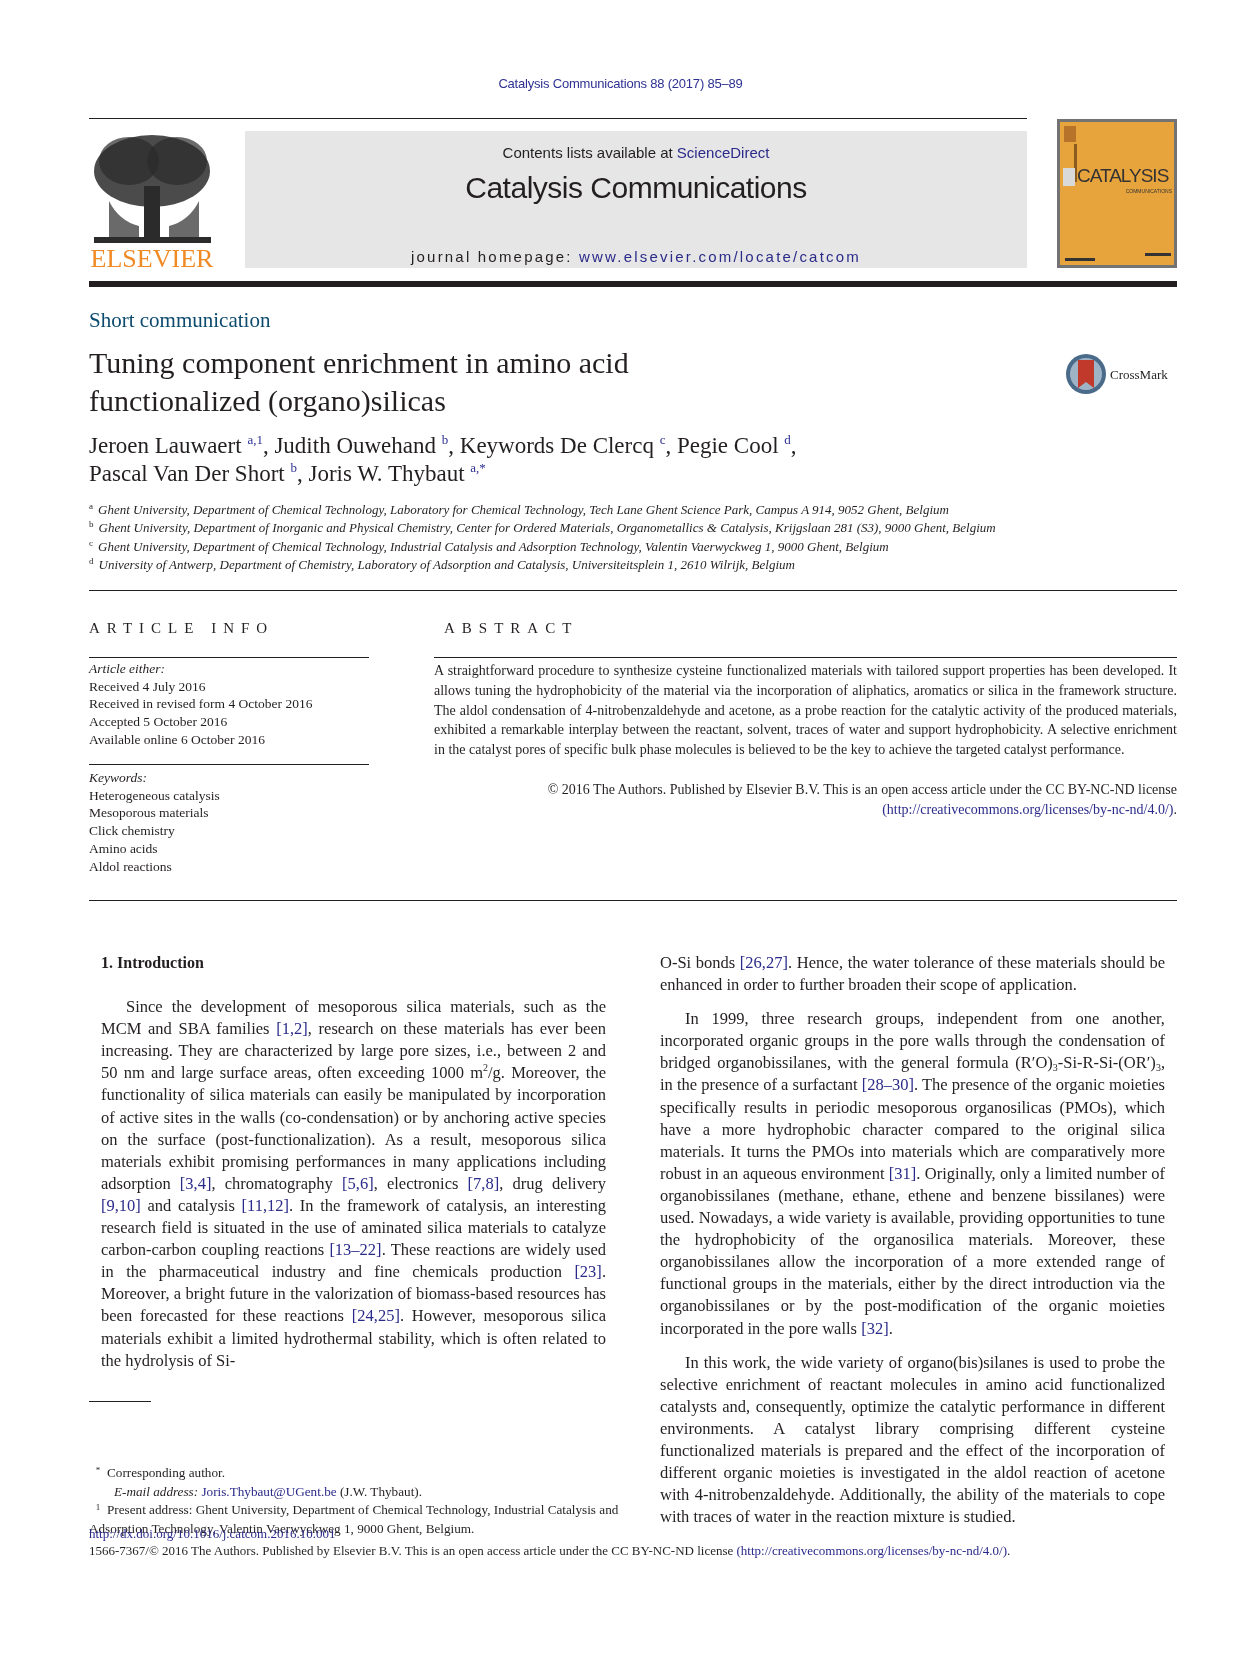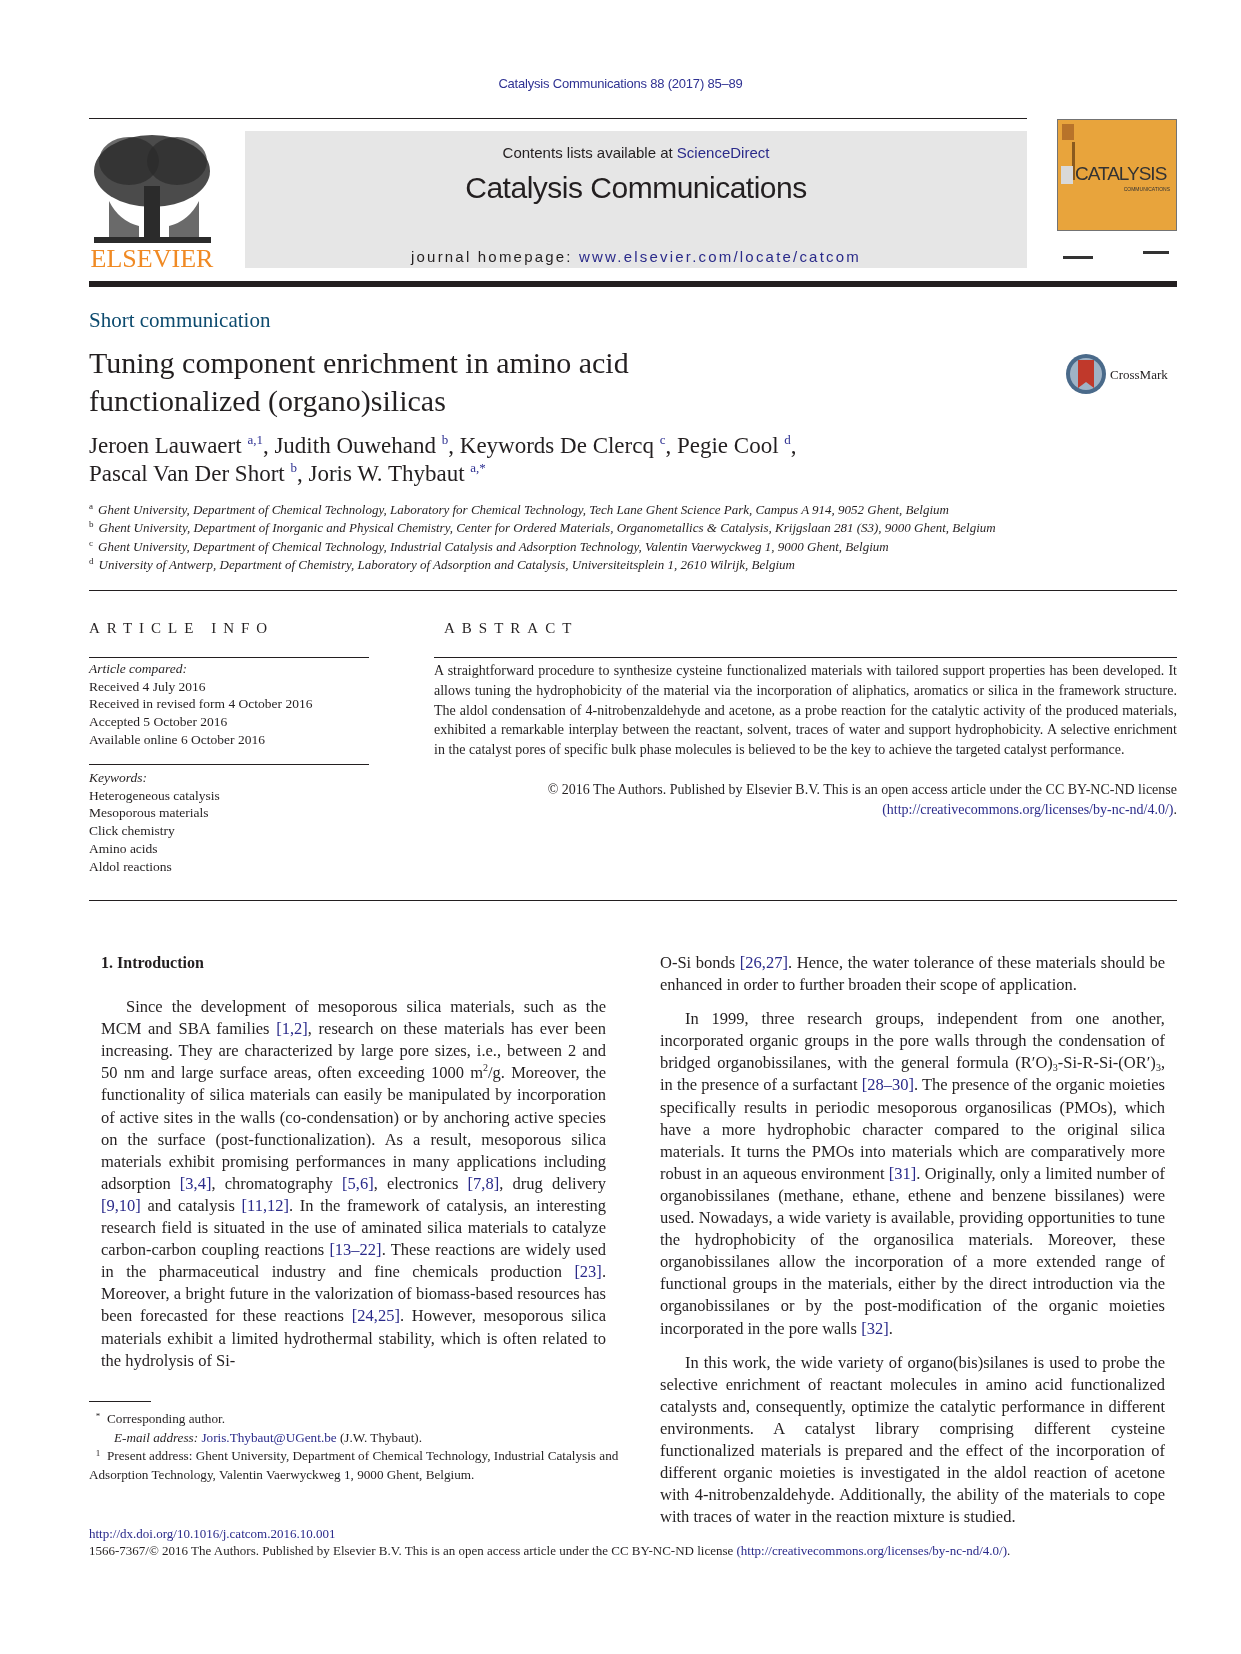--- a/index.html
+++ b/index.html
@@ -8,21 +8,21 @@
   .abs { position: absolute; }
 
   
   .journal-ref { top: 76px; left: 0; width: 1241px; text-align: center; font-family: "Liberation Sans", sans-serif; font-size: 13px; color: #2e3192; letter-spacing: -0.2px; }
   .top-rule { top: 118px; left: 89px; width: 938px; height: 1px; background: #231f20; }
   .elsevier-logo { top: 131px; left: 89px; width: 127px; height: 140px; }
   .gray-box { top: 131px; left: 245px; width: 782px; height: 137px; background: #e6e6e6; }
   .contents-line { top: 131px; left: 245px; width: 782px; text-align: center; font-family: "Liberation Sans", sans-serif; font-size: 15px; color: #231f20; padding-top: 13px; }
   .journal-name { top: 171px; left: 245px; width: 782px; text-align: center; font-family: "Liberation Sans", sans-serif; font-size: 30px; color: #231f20; letter-spacing: -0.5px; }
   .homepage-line { top: 248px; left: 245px; width: 782px; text-align: center; font-family: "Liberation Sans", sans-serif; font-size: 15px; letter-spacing: 2.2px; color: #231f20; }
-  .cover { top: 119px; left: 1057px; width: 120px; height: 112px; background: #e8a43c; border: 1px solid #737373; box-sizing: border-box; }
+  .cover { top: 119px; left: 1057px; width: 120px; height: 149px; background: #e8a43c; border: 3px solid #737373; box-sizing: border-box; }
   .thick-rule { top: 281px; left: 89px; width: 1088px; height: 6px; background: #231f20; }
 
   
   .article-type { top: 308px; left: 89px; font-size: 21px; color: #0c4a6e; }
   .article-title { top: 344px; left: 89px; font-size: 30px; line-height: 38px; color: #231f20; width: 800px; }
   .crossmark { top: 352px; left: 1064px; width: 120px; height: 44px; }
   .authors { top: 432px; left: 89px; font-size: 23px; line-height: 28px; color: #231f20; width: 900px; }
   .authors sup { font-size: 13px; color: #2e3192; vertical-align: 9px; line-height: 0; }
   .affiliations { top: 501px; left: 89px; font-size: 13px; line-height: 18.3px; font-style: italic; color: #231f20; width: 1090px; }
   .affiliations sup { font-style: normal; font-size: 9px; vertical-align: 5px; line-height: 0; margin-right: 5px; }
@@ -48,21 +48,21 @@
   .col-left { top: 940px; left: 89px; }
   .col-right { top: 940px; left: 648px; }
   .col p { margin: 12px; }
   .indent { text-indent: 25px; }
   .heading { font-weight: bold; font-size: 16px; margin-bottom: 22px !important; }
   .col sup { font-size: 10px; vertical-align: 7px; line-height: 0; }
   .col sub { font-size: 10px; vertical-align: -3px; line-height: 0; }
 
   
   .fn-rule { top: 1401px; left: 89px; width: 62px; height: 1px; background: #231f20; }
-  .footnotes { top: 1410px; left: 89px; width: 540px; font-size: 13.2px; line-height: 18.5px; color: #231f20; }
+  .footnotes { top: 1464px; left: 89px; width: 540px; font-size: 13.2px; line-height: 18.5px; color: #231f20; }
   .footnotes .mark { display: inline-block; width: 18px; text-align: center; font-size: 9px; vertical-align: 4px; line-height: 0; }
   .footnotes .pad { padding-left: 25px; }
 
   
   .doi { top: 1526px; left: 89px; font-size: 13px; }
   .issn { top: 1543px; left: 89px; font-size: 13px; color: #231f20; }
 </style>
 </head>
 <body>
 
@@ -133,21 +133,21 @@
   <div><sup>a</sup><span>Ghent University, Department of Chemical Technology, Laboratory for Chemical Technology, Tech Lane Ghent Science Park, Campus A 914, 9052 Ghent, Belgium</span></div>
   <div><sup>b</sup><span>Ghent University, Department of Inorganic and Physical Chemistry, Center for Ordered Materials, Organometallics &amp; Catalysis, Krijgslaan 281 (S3), 9000 Ghent, Belgium</span></div>
   <div><sup>c</sup><span>Ghent University, Department of Chemical Technology, Industrial Catalysis and Adsorption Technology, Valentin Vaerwyckweg 1, 9000 Ghent, Belgium</span></div>
   <div><sup>d</sup><span>University of Antwerp, Department of Chemistry, Laboratory of Adsorption and Catalysis, Universiteitsplein 1, 2610 Wilrijk, Belgium</span></div>
 </div>
 <div class="abs rule-mid"></div>
 
 <div class="abs section-caps info-head">ARTICLE INFO</div>
 <div class="abs info-rule1"></div>
 <div class="abs info-block history">
-  <div class="label">Article compared:</div>
+  <div class="label">Article either:</div>
   <div>Received 4 July 2016</div>
   <div>Received in revised form 4 October 2016</div>
   <div>Accepted 5 October 2016</div>
   <div>Available online 6 October 2016</div>
 </div>
 <div class="abs info-rule2"></div>
 <div class="abs info-block keywords">
   <div class="label">Keywords:</div>
   <div>Heterogeneous catalysis</div>
   <div>Mesoporous materials</div>

